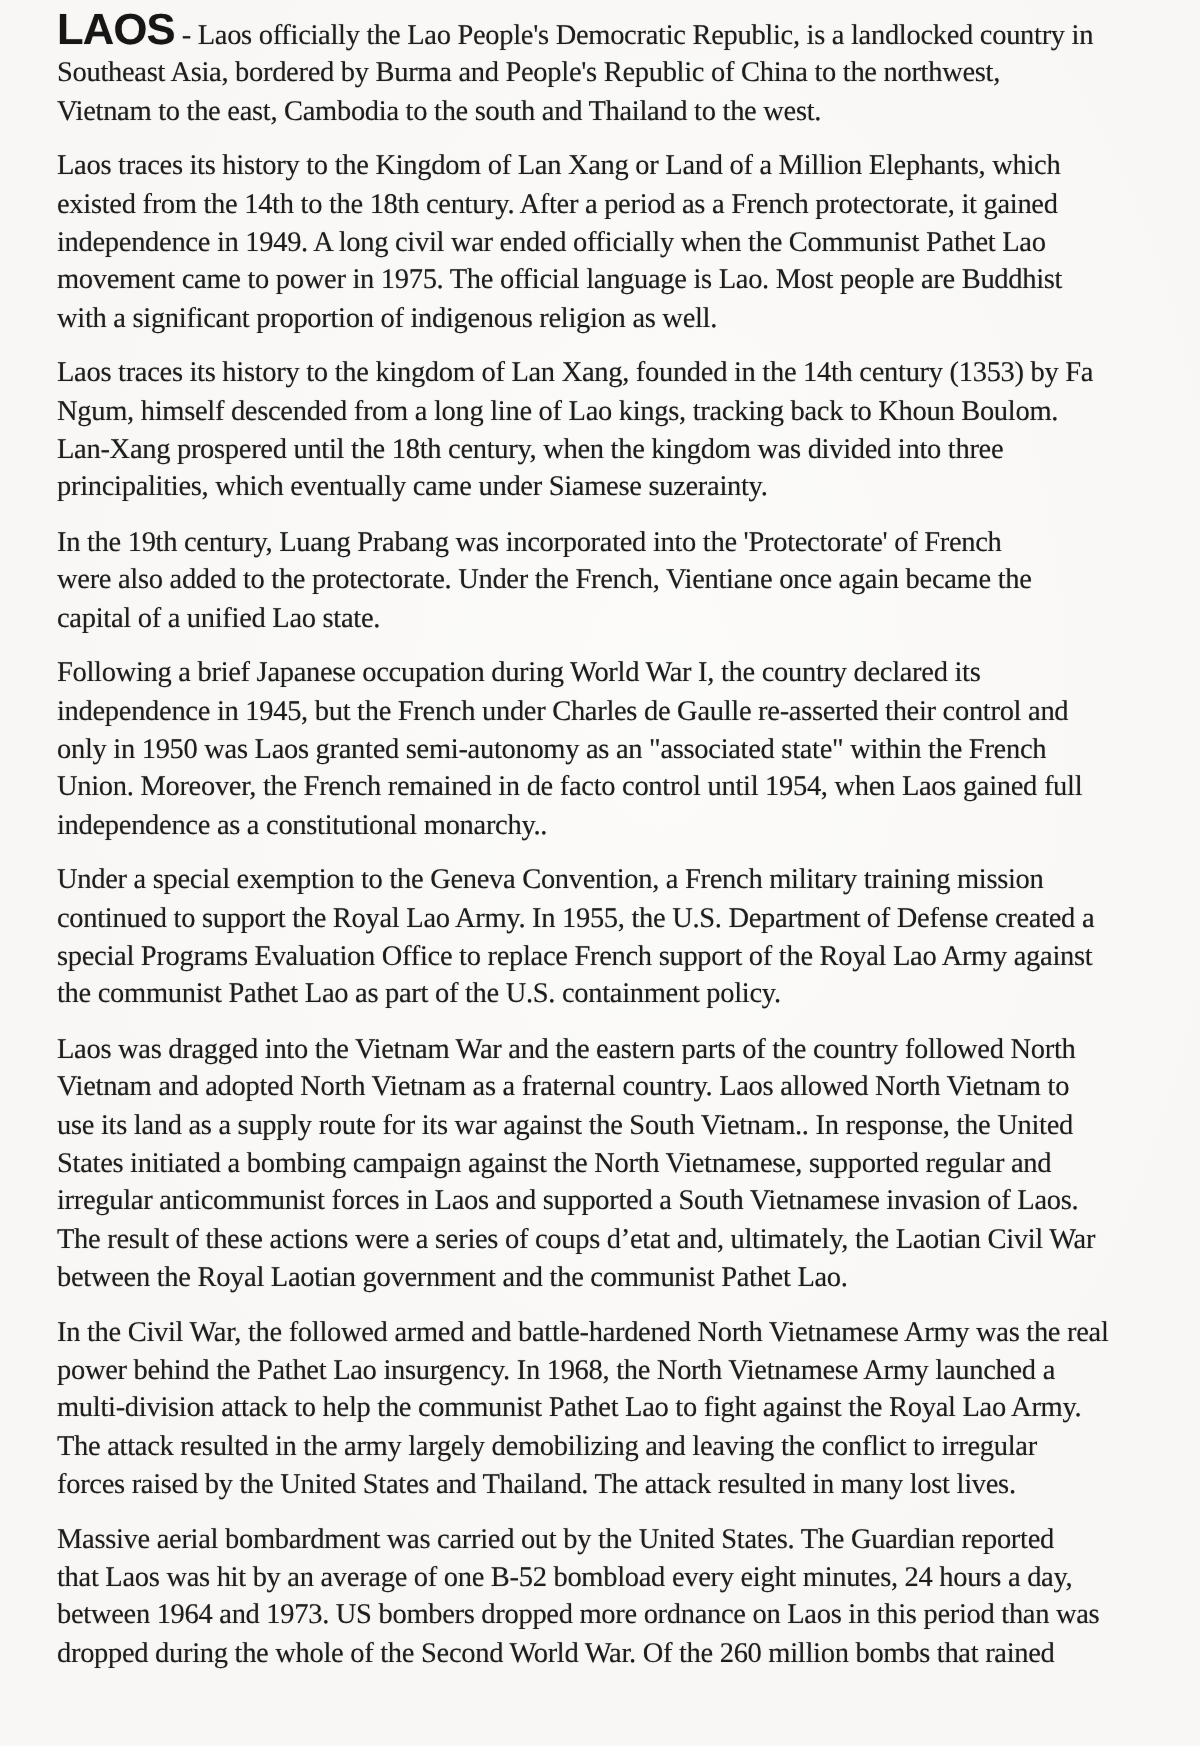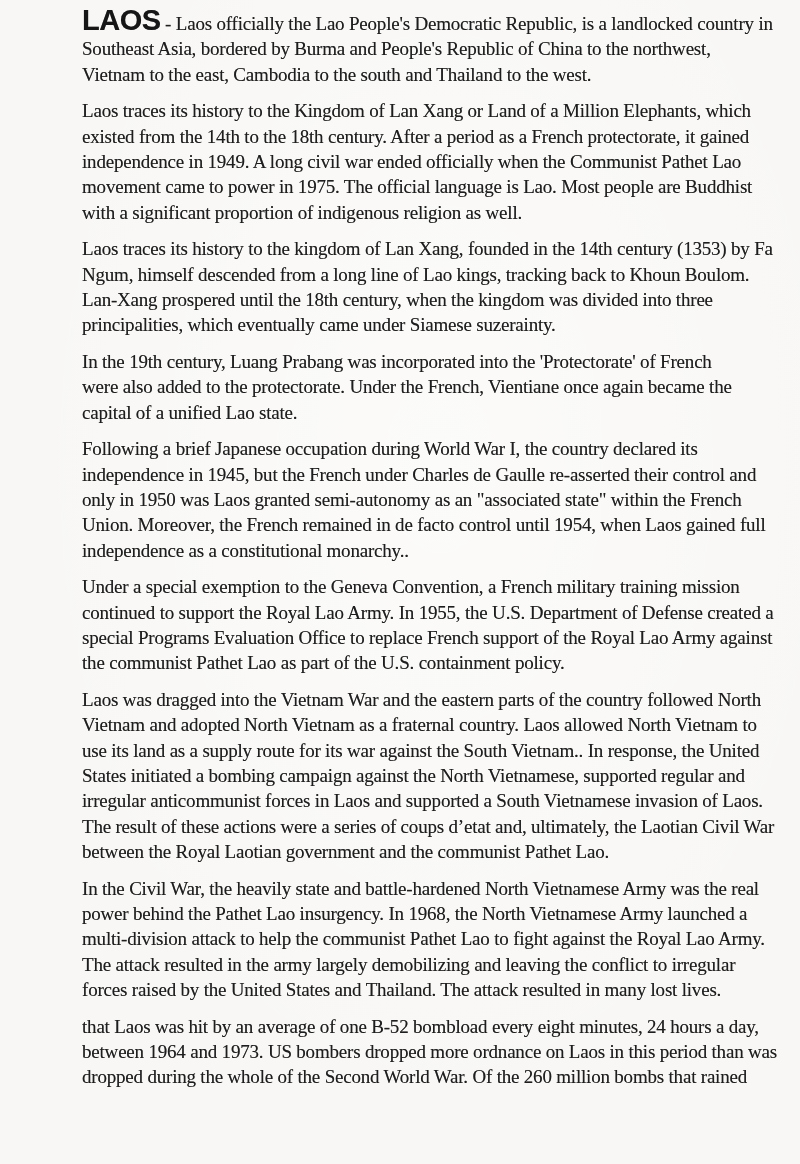--- a/index.html
+++ b/index.html
@@ -26,21 +26,20 @@
   p.para {
     margin: 0 0 11px 0;
     padding: 0;
     font-size: 19px;
     line-height: 25.4px;
     letter-spacing: -0.2px;
   }
   .line {
     display: block;
     white-space: pre;
-    margin-left: 44px;
   }
   .title {
     font-family: "Liberation Sans", "DejaVu Sans", sans-serif;
     font-weight: 800;
     font-size: 29px;
     letter-spacing: -0.5px;
     color: #161616;
   }
   .italic {
   }
@@ -88,24 +87,25 @@
     <p class="para">
       <span class="line"><span>Laos was dragged into the Vietnam War and the eastern parts of the country followed North</span></span>
       <span class="line"><span>Vietnam and adopted North Vietnam as a fraternal country. Laos allowed North Vietnam to</span></span>
       <span class="line"><span>use its land as a supply route for its war against the South Vietnam.. In response, the United</span></span>
       <span class="line"><span>States initiated a bombing campaign against the North Vietnamese, supported regular and</span></span>
       <span class="line"><span>irregular anticommunist forces in Laos and supported a South Vietnamese invasion of Laos.</span></span>
       <span class="line"><span>The result of these actions were a series of coups d’etat and, ultimately, the Laotian Civil War</span></span>
       <span class="line"><span>between the Royal Laotian government and the communist Pathet Lao.</span></span>
     </p>
     <p class="para">
-      <span class="line"><span>In the Civil War, the heavily state and battle-hardened North Vietnamese Army was the real</span></span>
+      <span class="line"><span>In the Civil War, the followed armed and battle-hardened North Vietnamese Army was the real</span></span>
       <span class="line"><span>power behind the Pathet Lao insurgency. In 1968, the North Vietnamese Army launched a</span></span>
       <span class="line"><span>multi-division attack to help the communist Pathet Lao to fight against the Royal Lao Army.</span></span>
       <span class="line"><span>The attack resulted in the army largely demobilizing and leaving the conflict to irregular</span></span>
       <span class="line"><span>forces raised by the United States and Thailand. The attack resulted in many lost lives.</span></span>
     </p>
     <p class="para">
+      <span class="line"><span>Massive aerial bombardment was carried out by the United States. The Guardian reported</span></span>
       <span class="line"><span>that Laos was hit by an average of one B-52 bombload every eight minutes, 24 hours a day,</span></span>
       <span class="line"><span>between 1964 and 1973. US bombers dropped more ordnance on Laos in this period than was</span></span>
       <span class="line"><span>dropped during the whole of the Second World War. Of the 260 million bombs that rained</span></span>
     </p>
   </div>
 
 </body></html>

